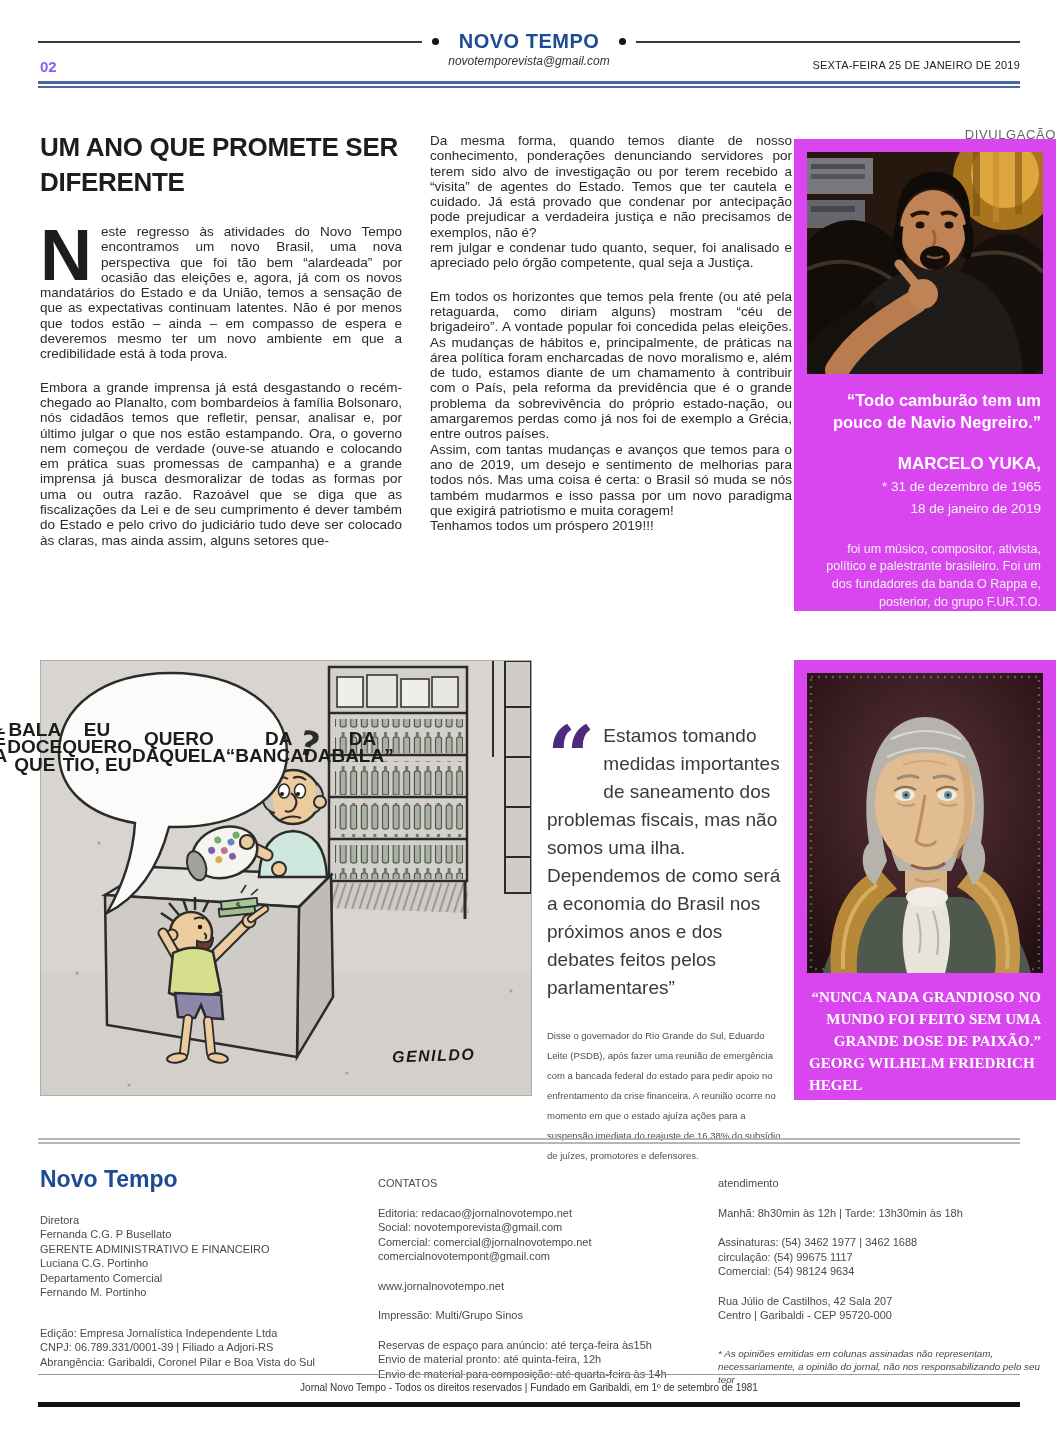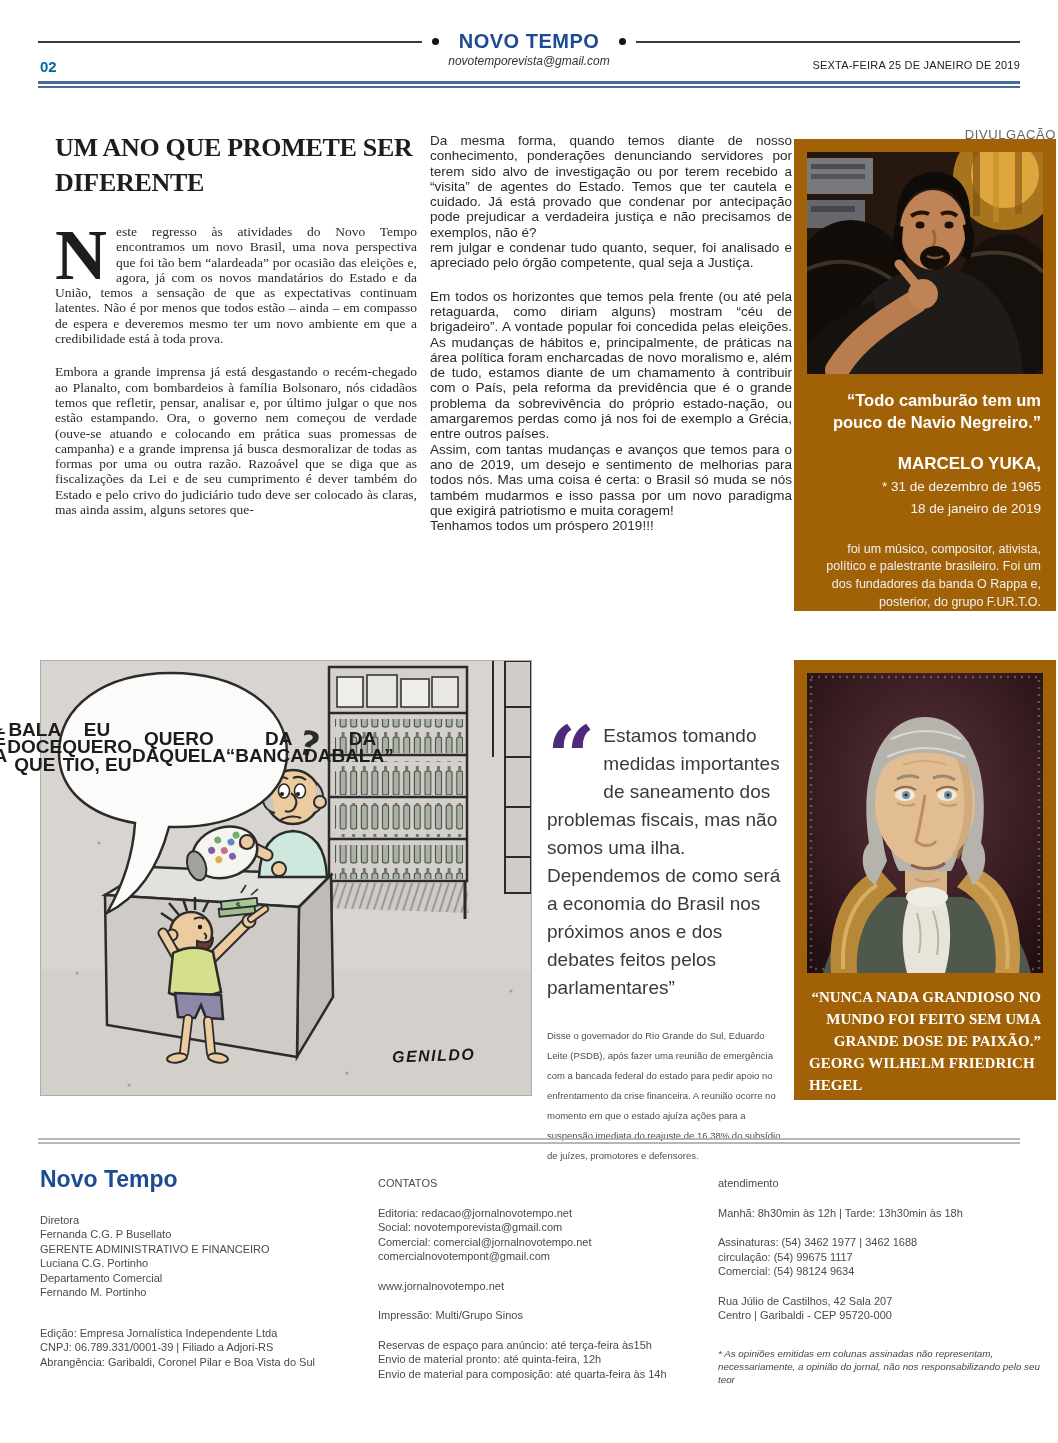--- a/index.html
+++ b/index.html
@@ -6,39 +6,39 @@
   .page{position:relative;width:1058px;height:1443px;margin:0 auto;background:#ffffff;
         font-family:"Liberation Sans",sans-serif;color:#2a2a2a;overflow:hidden;}
 
   
   .masthead{position:absolute;left:38px;right:38px;top:30px;}
   .mast-row{display:flex;align-items:center;}
   .mast-line{flex:1;height:2px;background:#3a3a3a;}
   .mast-dot{width:7px;height:7px;border-radius:50%;background:#151515;margin:0 10px;flex:0 0 auto;}
   .mast-title{font-size:20px;font-weight:bold;color:#1c4b94;letter-spacing:.5px;margin:0 10px;}
   .mast-sub{position:relative;height:24px;margin-top:1px;}
-  .page-num{position:absolute;left:2px;top:4px;font-size:15px;font-weight:bold;color:#0369a1;}
+  .page-num{position:absolute;left:2px;top:4px;font-size:15px;font-weight:bold;color:#8b5cf6;}
   .mast-email{position:absolute;left:0;right:0;top:0;text-align:center;font-style:italic;font-size:12px;color:#333;}
   .mast-date{position:absolute;right:0;top:5px;font-size:11px;color:#222;letter-spacing:.2px;}
   .double-rule{margin-top:3px;height:2px;border-top:3px solid #4a6a9c;border-bottom:2px solid #4a6a9c;}
 
   
   .article{position:absolute;left:40px;top:128px;width:752px;}
   .art-col{position:absolute;top:0;width:362px;}
-  .col1{left:15px;font-family:Liberation Serif, serif;}
+  .col1{left:0;}
   .col2{left:390px;top:5px;}
   .art-title{font-size:26px;line-height:35px;font-weight:bold;color:#1d1d1d;letter-spacing:-.3px;margin:2px 0 24px;}
   .art-p{font-size:13.5px;line-height:15.3px;text-align:justify;margin:0 0 18px;}
   .art-p.tight{margin:0;}
   .dropcap{float:left;font-size:72px;line-height:56px;font-weight:bold;color:#1d1d1d;padding:3px 9px 2px 0;}
 
   
   .rail-caption{position:absolute;left:794px;top:127px;width:262px;text-align:right;
                 font-size:13px;color:#666;letter-spacing:.6px;}
-  .panel{position:absolute;left:794px;width:262px;background:#a16207;color:#fff;}
+  .panel{position:absolute;left:794px;width:262px;background:#d946ef;color:#fff;}
   .yuka-panel{top:139px;height:472px;}
   .hegel-panel{top:660px;height:440px;font-family:Liberation Serif, serif;}
   .photo-frame{margin:13px 13px 0 13px;}
   .photo-frame svg{display:block;}
   .yuka-quote{font-size:16.5px;font-weight:bold;text-align:right;line-height:1.32;padding:16px 15px 0;}
   .yuka-name{font-size:17px;font-weight:bold;text-align:right;padding:20px 15px 0;}
   .yuka-dates{font-size:13.5px;text-align:right;line-height:1.45;padding:3px 15px 0;color:#f4f4f4;}
   .yuka-bio{font-size:12.5px;text-align:right;line-height:1.42;padding:22px 15px 0;color:#f0f0f0;}
   .hegel-quote{font-size:15px;font-weight:bold;text-align:right;line-height:22px;padding:13px 15px 0;}
   .hegel-author{font-size:15px;font-weight:bold;line-height:22px;padding:0 15px;}
@@ -386,14 +386,18 @@
       <div>Assinaturas: (54) 3462 1977  |  3462 1688</div>
       <div>circulação: (54) 99675 1117</div>
       <div>Comercial: (54) 98124 9634</div>
       <div class="f-gap"></div>
       <div>Rua Júlio de Castilhos, 42 Sala 207</div>
       <div>Centro  |  Garibaldi - CEP 95720-000</div>
       <div class="f-disclaimer">* As opiniões emitidas em colunas assinadas não representam, necessariamente, a opinião do jornal, não nos responsabilizando pelo seu teor</div>
     </div>
   </div>
 
+  <div class="bottom">
+    <div class="bottom-note">Jornal Novo Tempo - Todos os direitos reservados  |  Fundado em Garibaldi, em 1º de setembro de 1981</div>
+    <div class="bottom-rule"></div>
+  </div>
 
 </div>
 
 </body></html>

